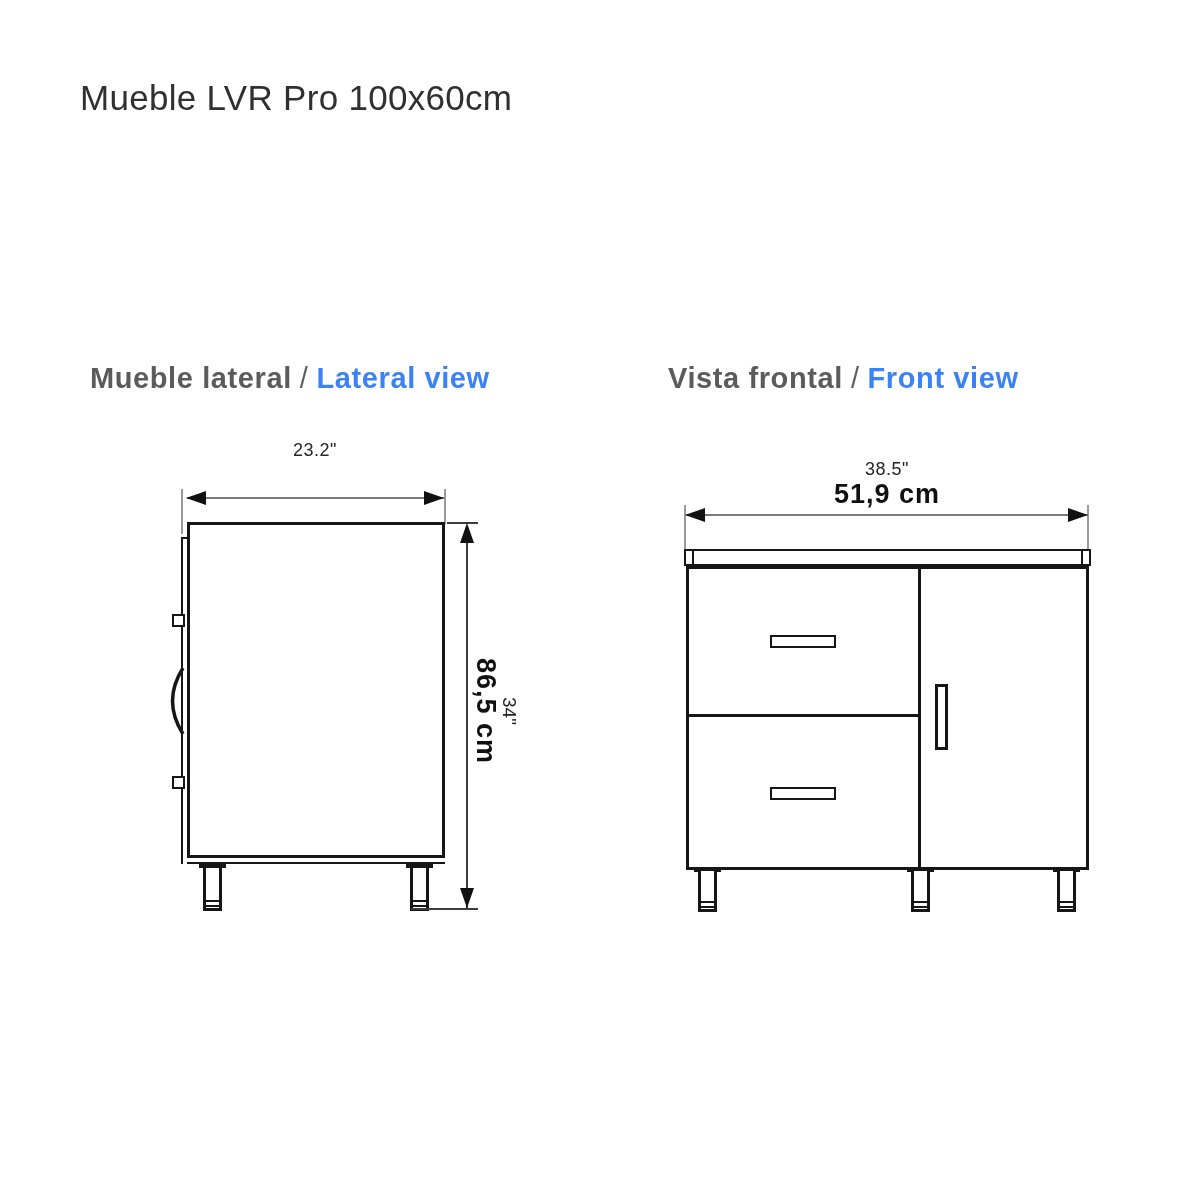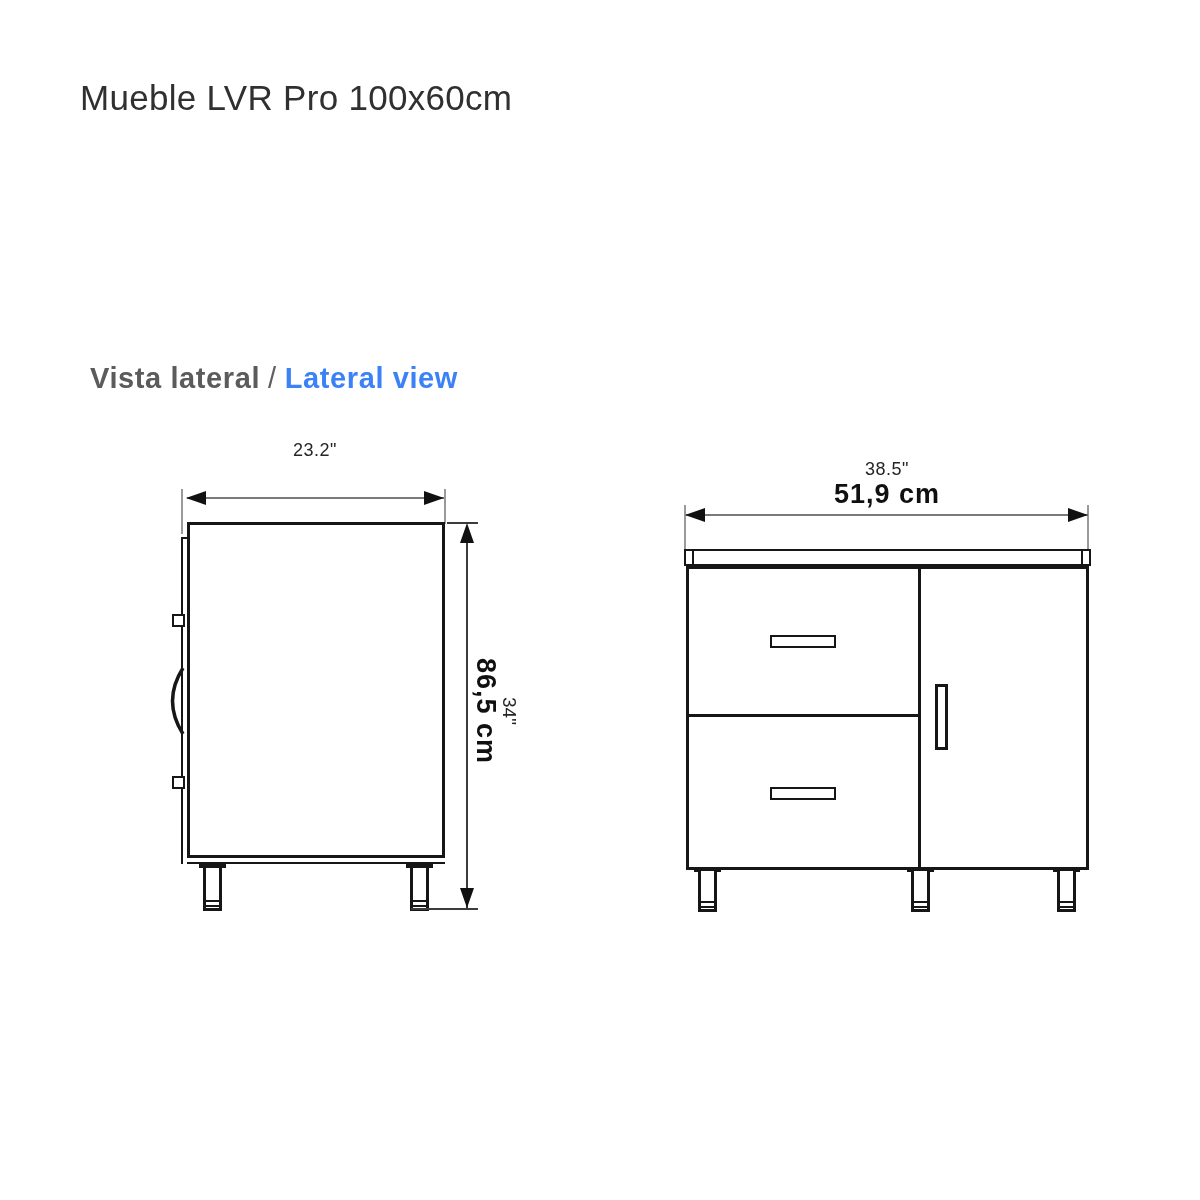--- a/index.html
+++ b/index.html
@@ -51,21 +51,24 @@
   .flange { position:absolute; height:4px; background:#161616; }
 </style>
 </head>
 <body>
 
 <div class="page">
 
   <div class="page-title">Mueble LVR Pro 100x60cm</div>
 
   <div class="view-heading" style="left:90px;">
-    <span class="h-es">Vista lateral</span><span class="h-sep">/</span><span class="h-en">Lateral view</span>
+    <span class="h-es">Mueble lateral</span><span class="h-sep">/</span><span class="h-en">Lateral view</span>
+  </div>
+  <div class="view-heading" style="left:668px;">
+    <span class="h-es">Vista frontal</span><span class="h-sep">/</span><span class="h-en">Front view</span>
   </div>
 
   <div class="dim-in" style="left:185px; top:440px; width:260px;">23.2"</div>
 
   <div class="abs ext" style="left:181px; top:489px; width:2px; height:45px;"></div>
   <div class="abs ext" style="left:444px; top:489px; width:2px; height:35px;"></div>
   <div class="abs dimline" style="left:187px; top:497px; width:257px; height:2px;"></div>
   <div class="arrow arrow-left" style="left:186px; top:491px;"></div>
   <div class="arrow arrow-right" style="left:424px; top:491px;"></div>
 

